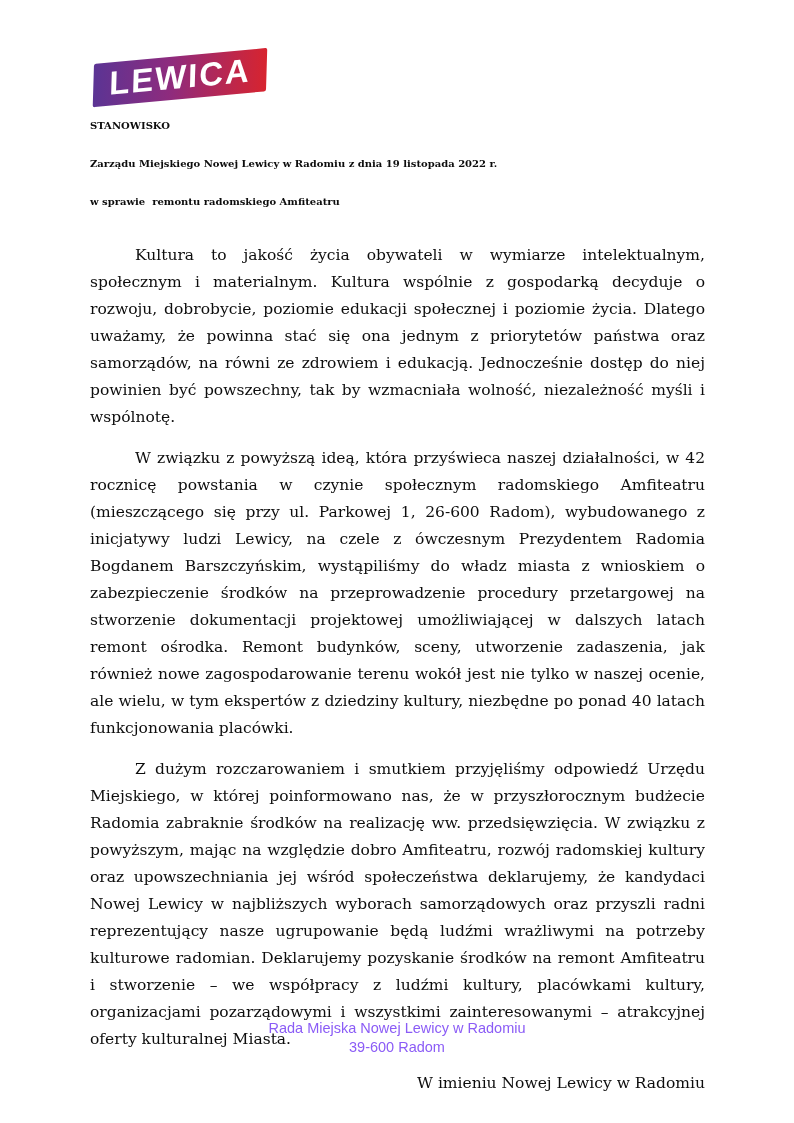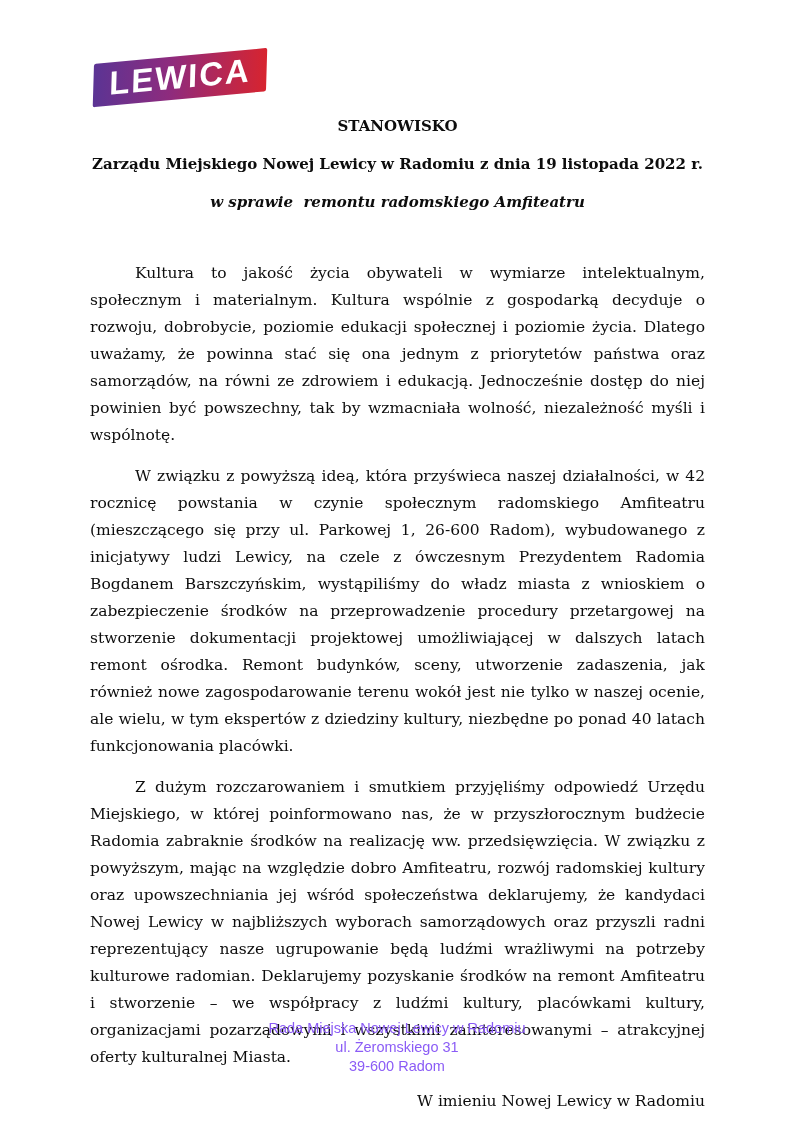--- a/index.html
+++ b/index.html
@@ -36,35 +36,34 @@
     padding-bottom: 2px;
   }
   
   .content {
     position: absolute;
     left: 90px;
     right: 89px;
     top: 116px;
   }
   .heading {
-    text-align: center;
     font-weight: 700;
-    font-size: 15px;
+    font-size: 10px;
     line-height: 20px;
     margin: 0 0 18px 0;
   }
-  .heading.subject { white-space: pre-wrap; font-style: italic; }
+  .heading.subject { white-space: pre-wrap; }
   .body-par {
     font-size: 15.5px;
     line-height: 27px;
     text-align: justify;
     text-indent: 45px;
     margin: 0 0 14px 0;
   }
-  .body-par.first { margin-top: 48px; }
+  .body-par.first { margin-top: 30px; }
   
   .signature {
     margin-top: 16px;
     text-align: right;
     font-size: 15.5px;
     line-height: 29px;
   }
   
   .footer {
     position: absolute;
@@ -103,17 +102,16 @@
 
     <div class="signature">
       <div>W imieniu Nowej Lewicy w Radomiu</div>
 
     </div>
 
   </div>
 
   <div class="footer">
     <div>Rada Miejska Nowej Lewicy w Radomiu</div>
-    <div>ul. Żeromskiego 31</div>
     <div>39-600 Radom</div>
   </div>
 
 </div>
 
 </body></html>

